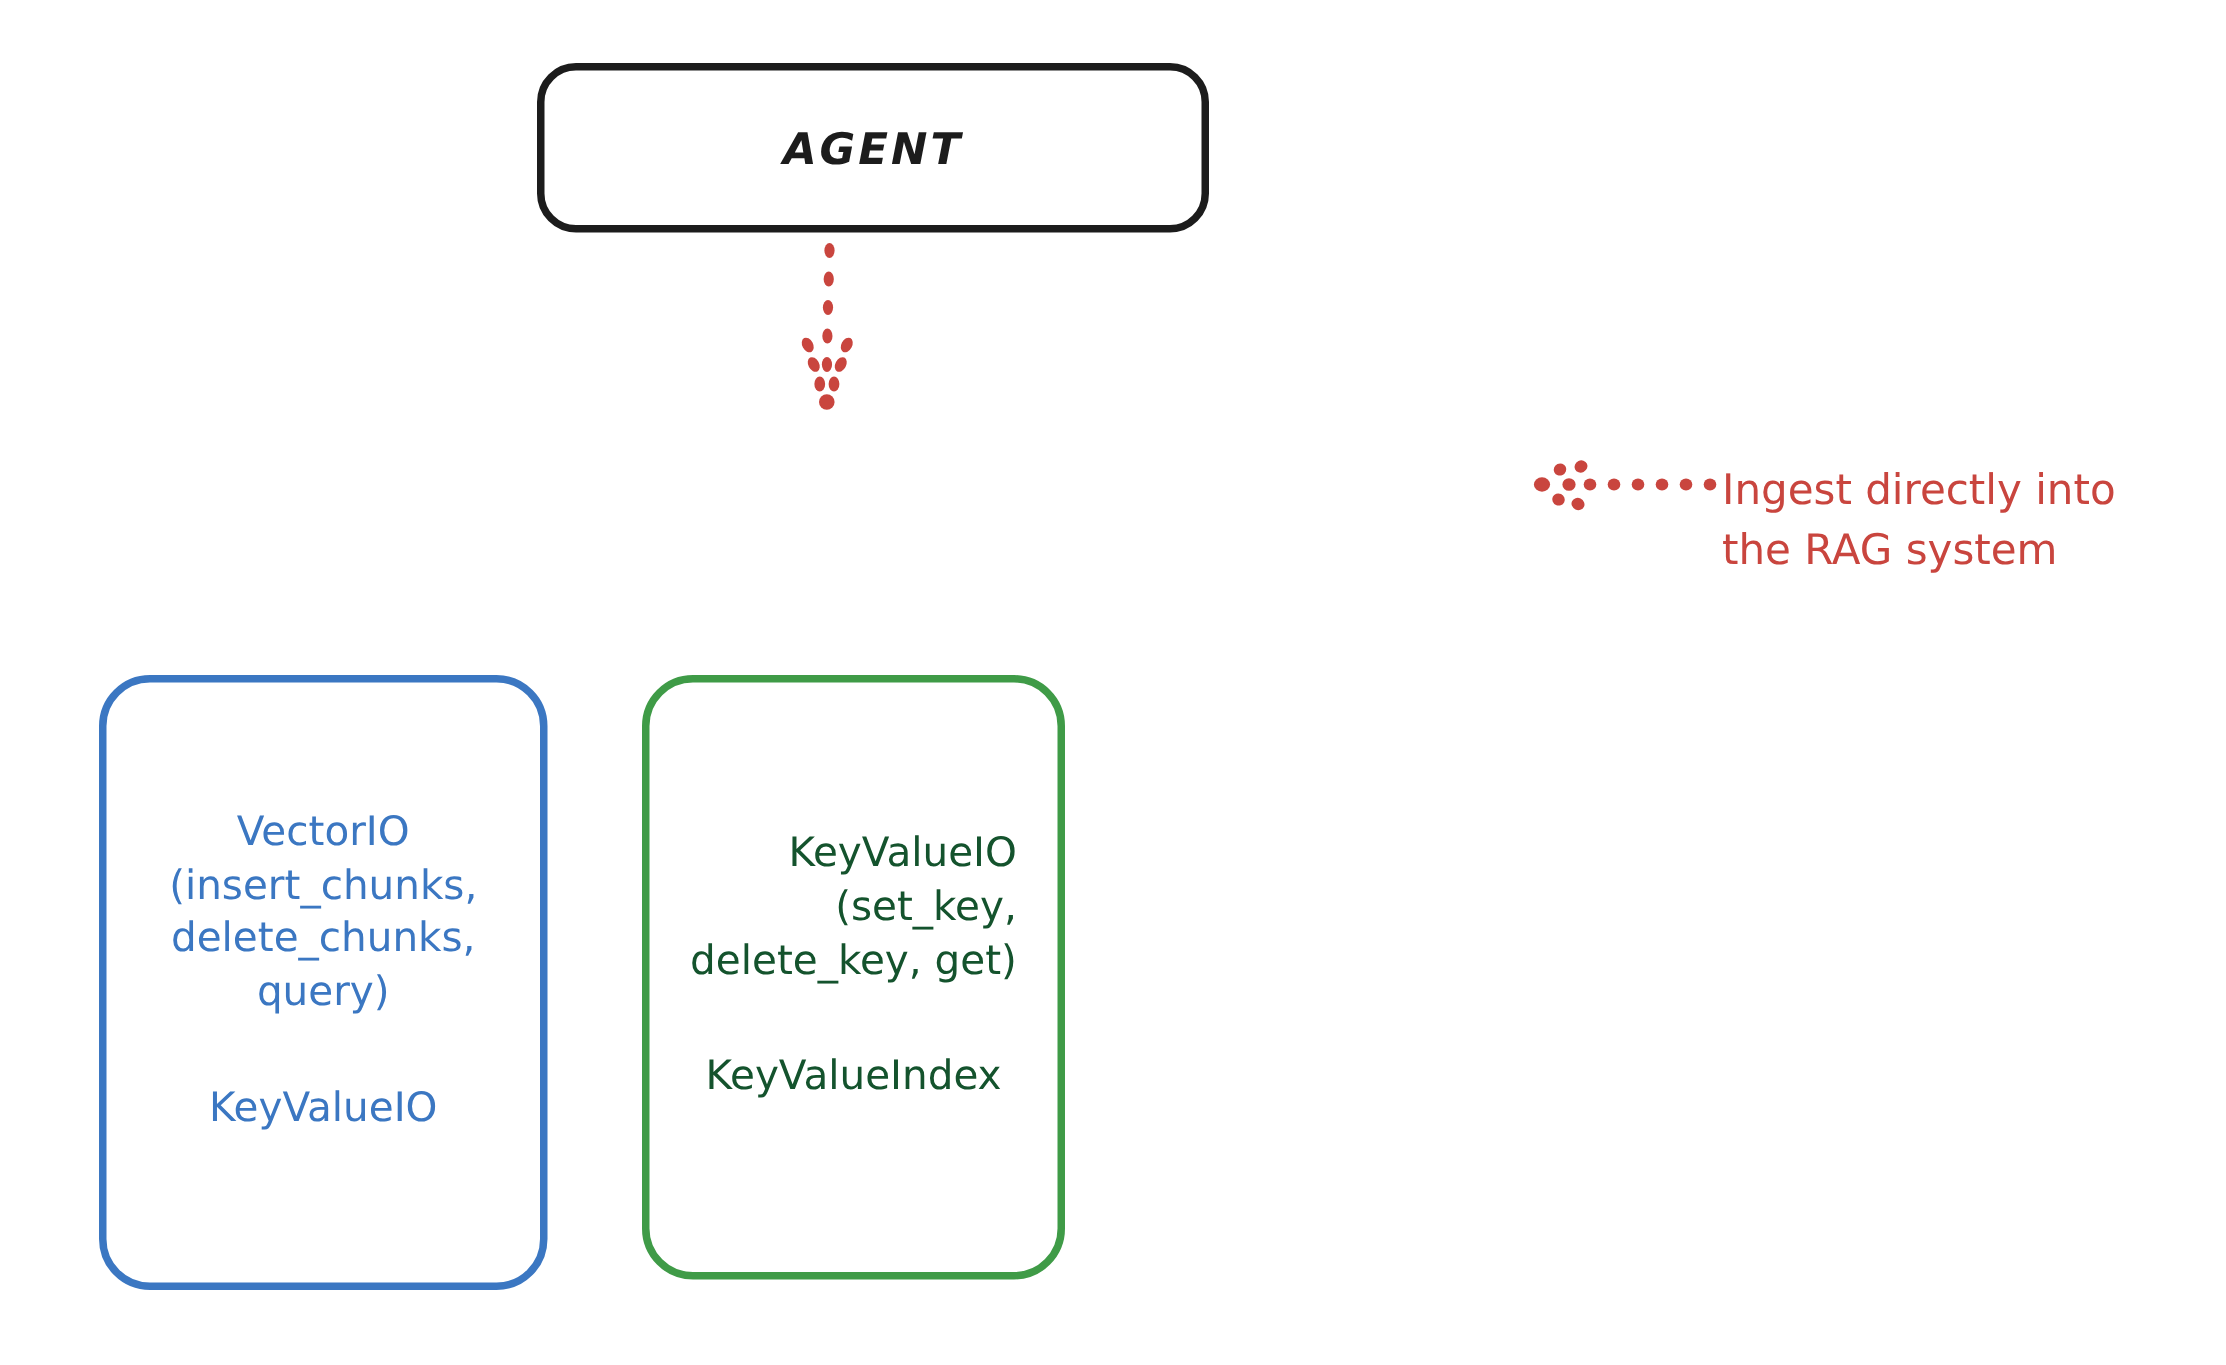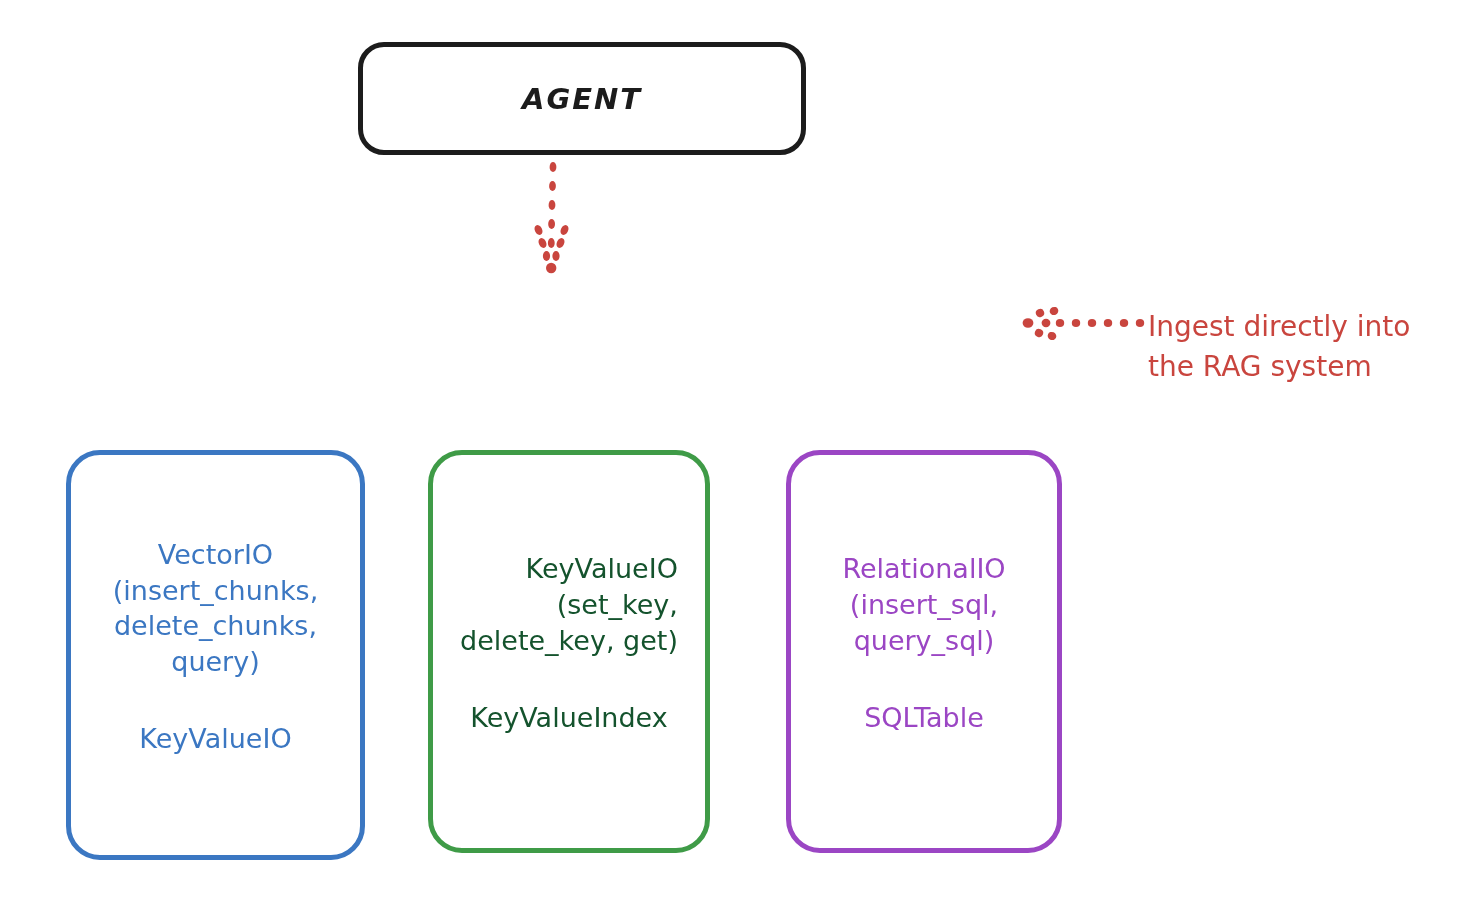--- a/index.html
+++ b/index.html
@@ -178,22 +178,14 @@
 
   <div class="node node-leaf" id="keyvalueio-box" style="border-color: rgb(63, 155, 71); color: #14532d; text-align: right;">
     <div class="leaf-inner">
       <span class="leaf-api">KeyValueIO
 (set_key,
 delete_key, get)</span>
       <span class="leaf-index">KeyValueIndex</span>
     </div>
   </div>
 
-  <div class="node node-leaf" id="relationalio-box" style="border-color: rgb(155, 70, 196); color: rgb(155, 70, 196);">
-    <div class="leaf-inner">
-      <span class="leaf-api">RelationalIO
-(insert_sql,
-query_sql)</span>
-      <span class="leaf-index">SQLTable</span>
-    </div>
-  </div>
 
 </div>
 
 </body></html>

